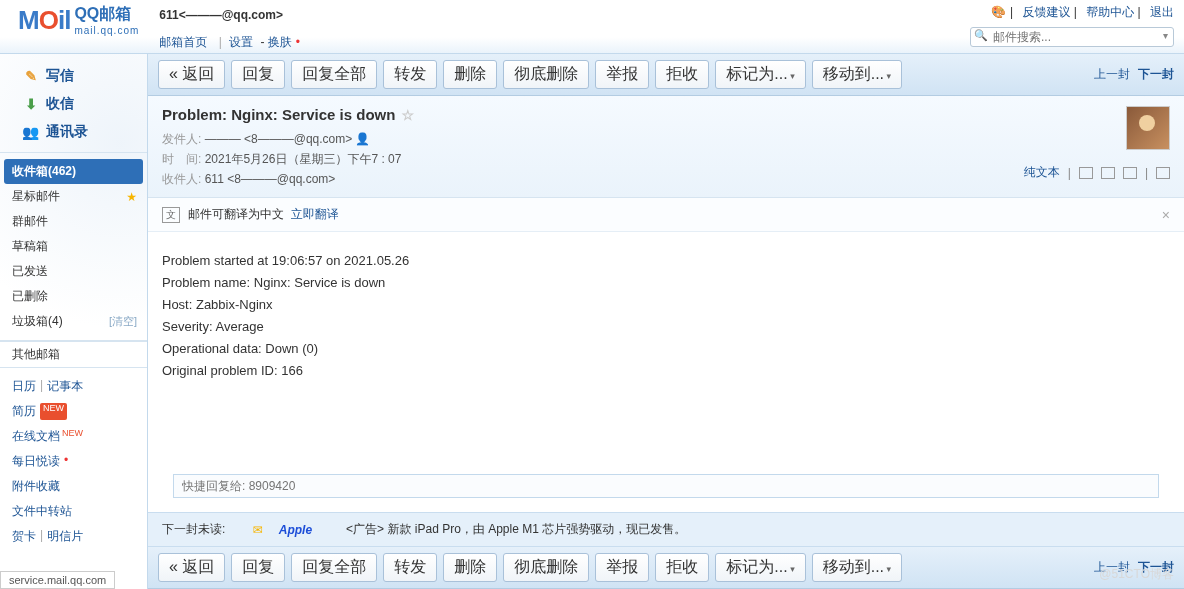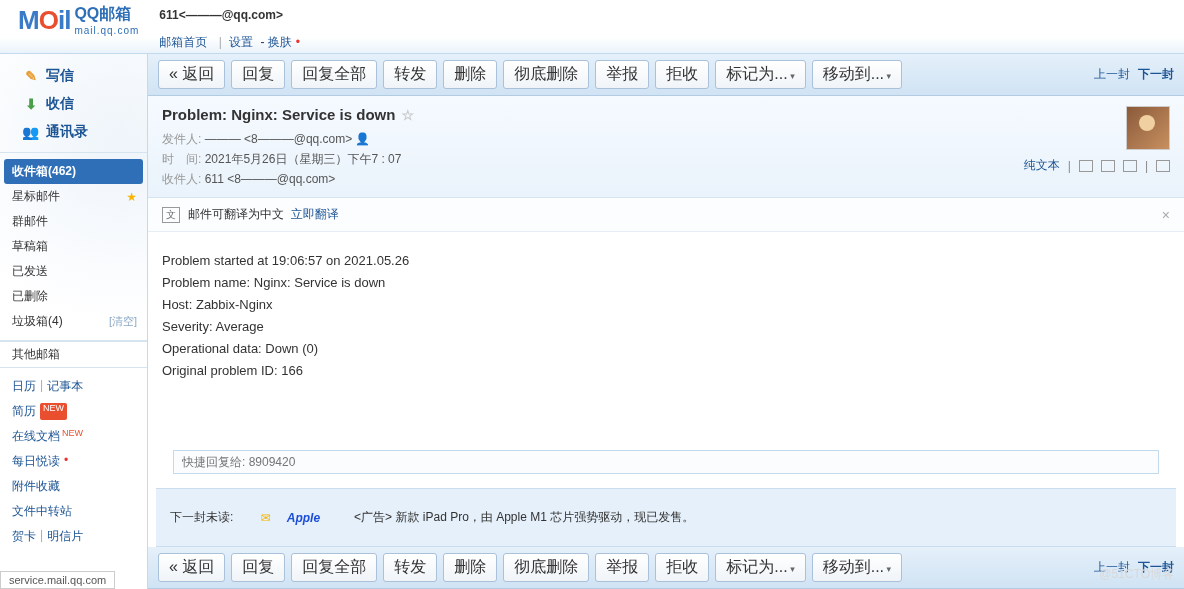--- a/index.html
+++ b/index.html
@@ -65,34 +65,34 @@
 .nav-link.strong { font-weight: bold; }
 
 .mail-header { padding: 10px 14px 8px; position: relative; background: linear-gradient(to bottom, #f5faff, #eaf3fb); border-bottom: 1px solid #d6e4f0; }
 .mail-subject { font-size: 15px; font-weight: bold; color: #333; display: flex; align-items: center; }
 .mail-subject .star-off { color: #ccc; margin-left: 6px; font-size: 14px; }
 .mail-meta { margin-top: 6px; color: #777; line-height: 20px; }
 .mail-meta .label { color: #999; }
 .mail-meta .val { color: #555; }
 .avatar { position: absolute; right: 14px; top: 10px; width: 44px; height: 44px; background: linear-gradient(135deg, #8a5a3a, #c89060); border: 1px solid #ccc; }
 .avatar::after { content: ""; position: absolute; left: 12px; top: 8px; width: 16px; height: 16px; background: #f0d0a0; border-radius: 50%; }
-.mail-actions-right { position: absolute; right: 14px; bottom: 23px; display: flex; align-items: center; gap: 8px; color: #888; }
+.mail-actions-right { position: absolute; right: 14px; bottom: 16px; display: flex; align-items: center; gap: 8px; color: #888; }
 .mail-actions-right a { color: #1d5494; }
 .mini-icon { width: 14px; height: 12px; border: 1px solid #999; display: inline-block; }
 
 .translate-bar { padding: 8px 14px; border-bottom: 1px solid #e5eef6; display: flex; align-items: center; background: #fbfdff; }
 .translate-bar .ic-t { width: 18px; height: 16px; border: 1px solid #999; margin-right: 8px; display: inline-flex; align-items: center; justify-content: center; font-size: 10px; color: #666; }
 .translate-bar .close { margin-left: auto; color: #aaa; cursor: pointer; font-size: 14px; }
 
 .mail-body { padding: 18px 14px; font-size: 13px; line-height: 22px; color: #333; flex: 1; overflow: auto; }
 
 .quick-reply { margin: 8px 25px; }
 .quick-reply input { width: 100%; padding: 5px 8px; border: 1px solid #c3d9ec; background: #fafcfe; color: #999; font-size: 12px; resize: vertical; height: 24px; }
 
-.next-bar { margin: 6px 8px 0; padding: 20px 14px; background: #e5f0fa; border-top: 1px solid #c9ddef; border-bottom: 1px solid #c9ddef; display: flex; align-items: center; gap: 12px; }
+.next-bar { margin: 6px 0 0; padding: 8px 14px; background: #e5f0fa; border-top: 1px solid #c9ddef; border-bottom: 1px solid #c9ddef; display: flex; align-items: center; gap: 12px; }
 .next-bar .env { color: #f7b500; margin-right: 4px; }
 .next-bar b { color: #1d4ed8; font-style: italic; }
 
 .status-bar { position: fixed; left: 0; bottom: 0; background: #fff; border: 1px solid #ccc; padding: 2px 8px; font-size: 11px; color: #555; }
 .watermark { position: fixed; right: 10px; bottom: 6px; color: #d8d8d8; font-size: 12px; }
 </style>
 </head>
 <body>
 
 <div class="header">
@@ -104,20 +104,36 @@
     </div>
   </div>
   <div class="header-user">
     <div class="header-user-line">611&lt;———@qq.com&gt;</div>
     <div class="header-links">
       <a>邮箱首页</a>
       <span class="sep">|</span>
       <a>设置</a>
       <span>-</span>
       <a>换肤</a><span class="dot">•</span>
+    </div>
+  </div>
+  <div class="header-right">
+    <div>
+      <span class="icon-skin">🎨</span>
+      <span class="sep">|</span>
+      <a>反馈建议</a>
+      <span class="sep">|</span>
+      <a>帮助中心</a>
+      <span class="sep">|</span>
+      <a>退出</a>
+    </div>
+    <div class="search-box">
+      <span class="search-wrap">
+        <input type="text" placeholder="邮件搜索..." style="">
+      </span>
     </div>
   </div>
 </div>
 
 <div class="container">
 
   <div class="sidebar">
     <div class="side-actions">
       <div class="side-btn">
           <span class="ic ic-write">✎</span>

